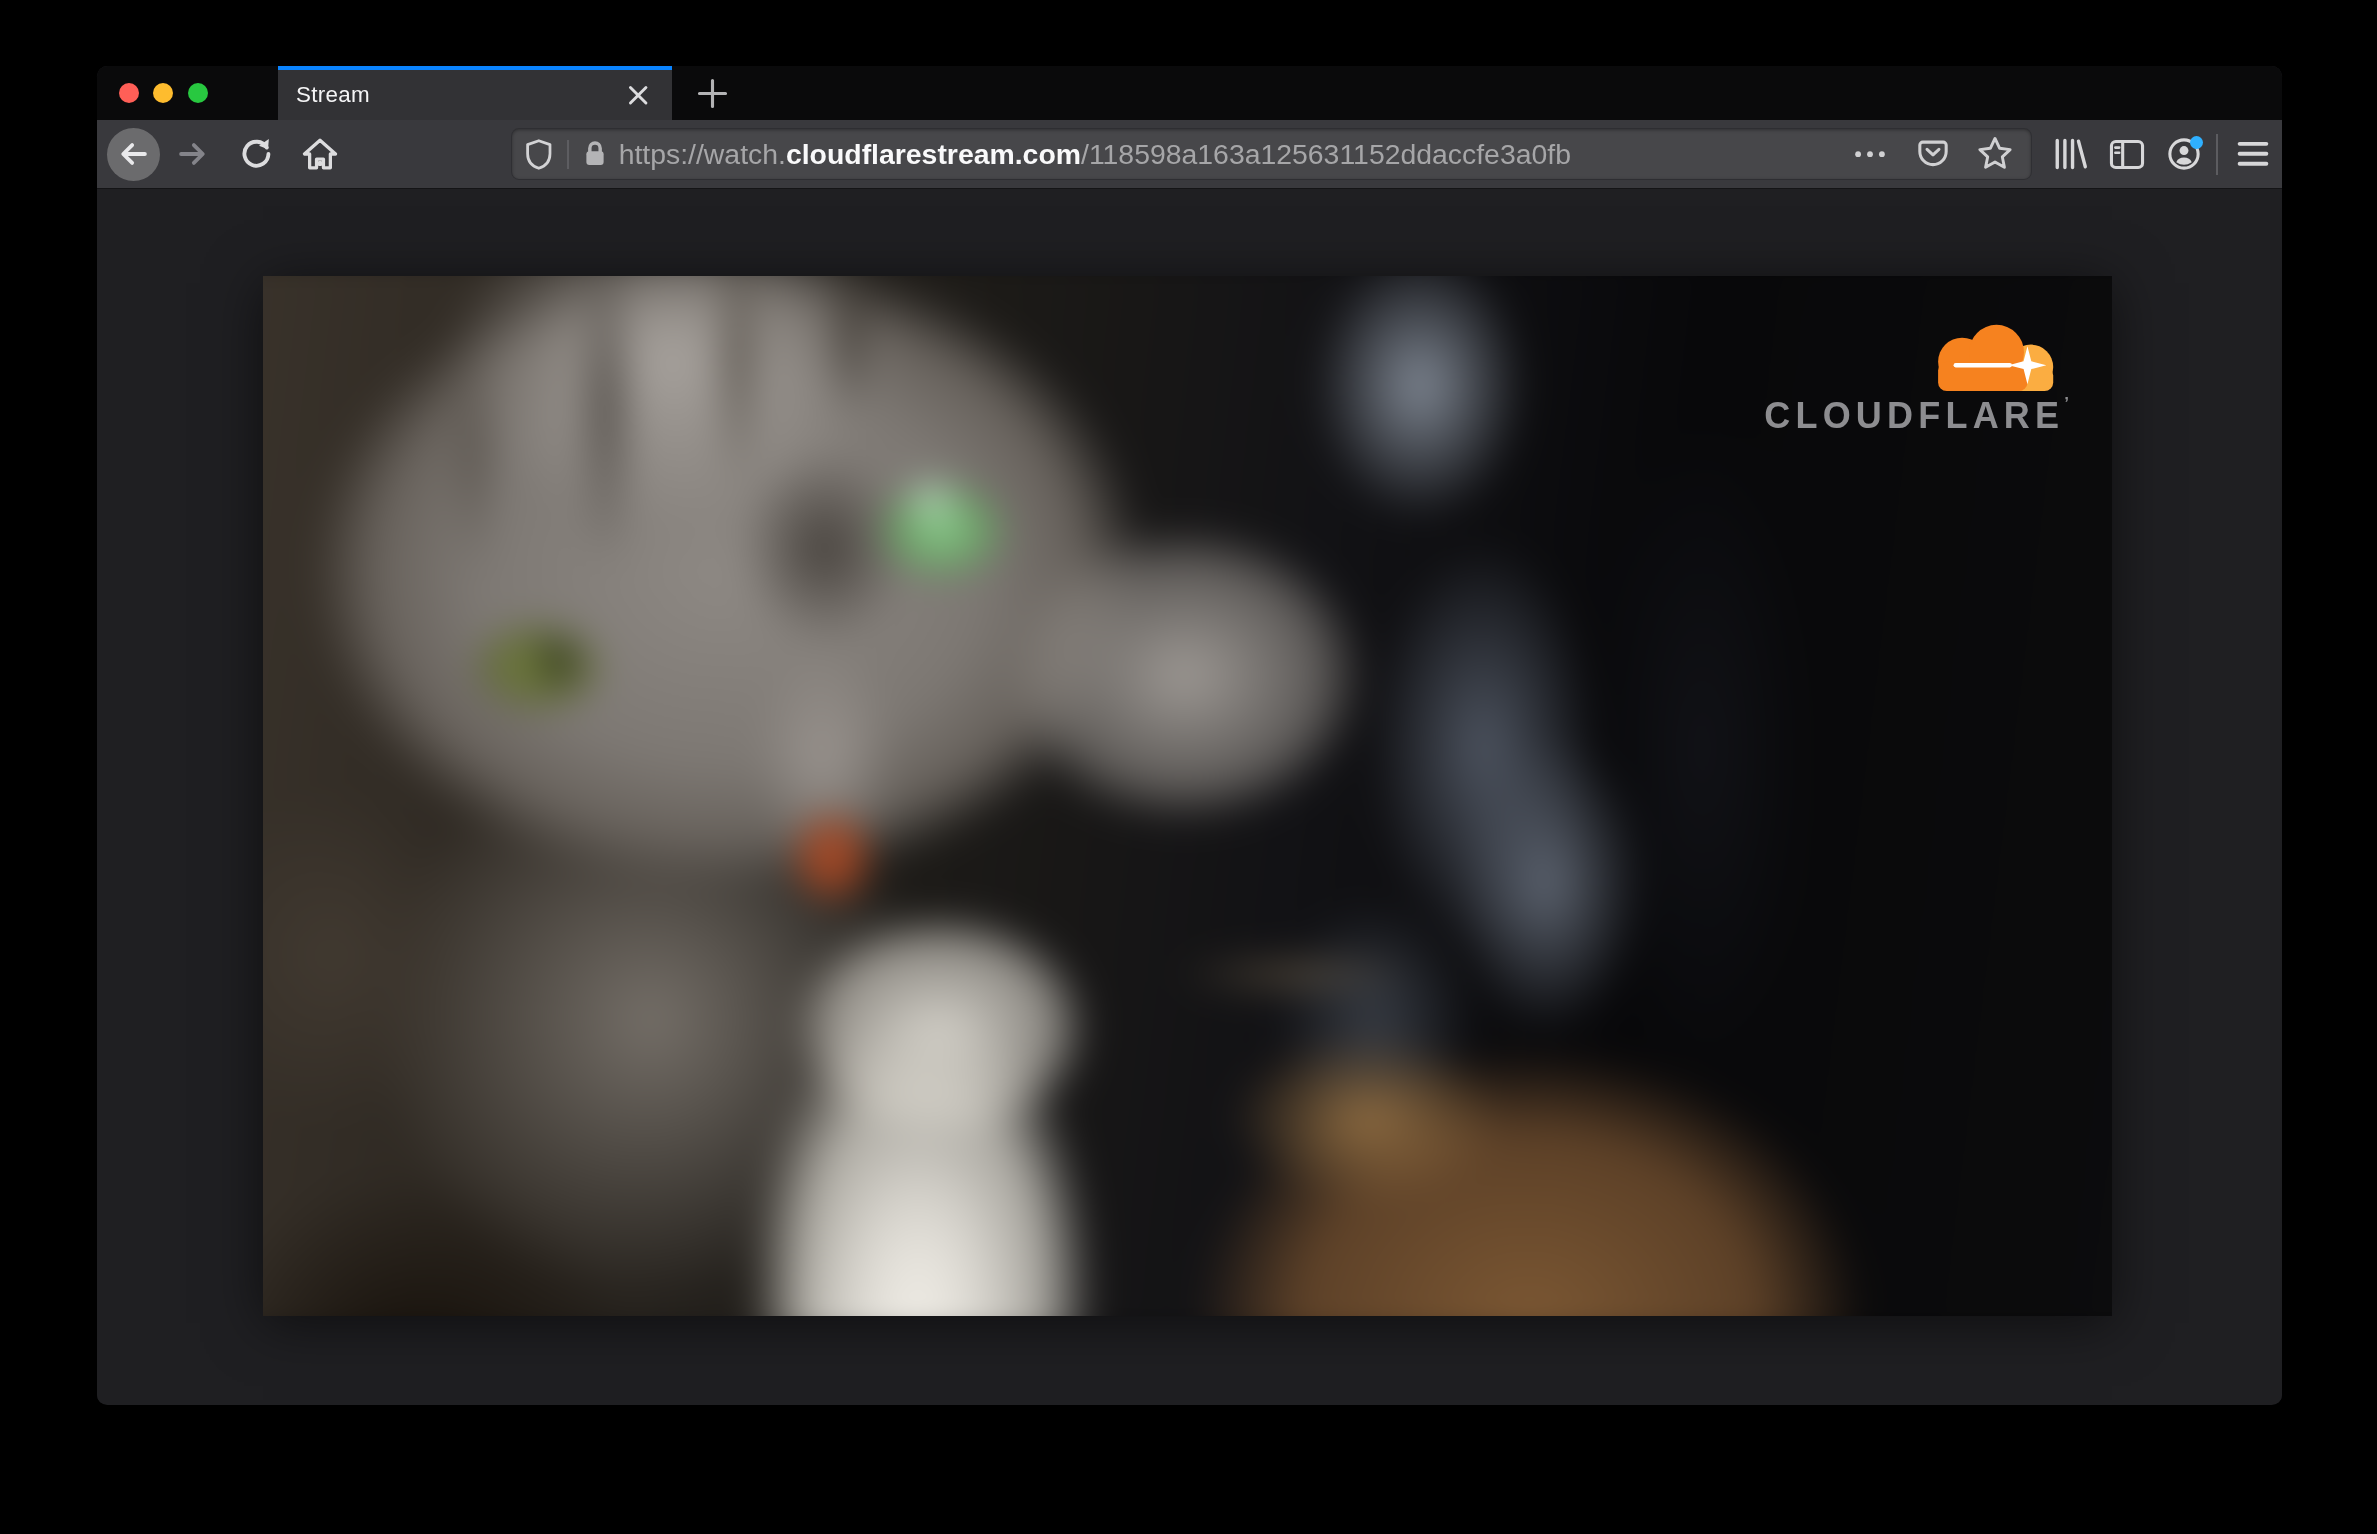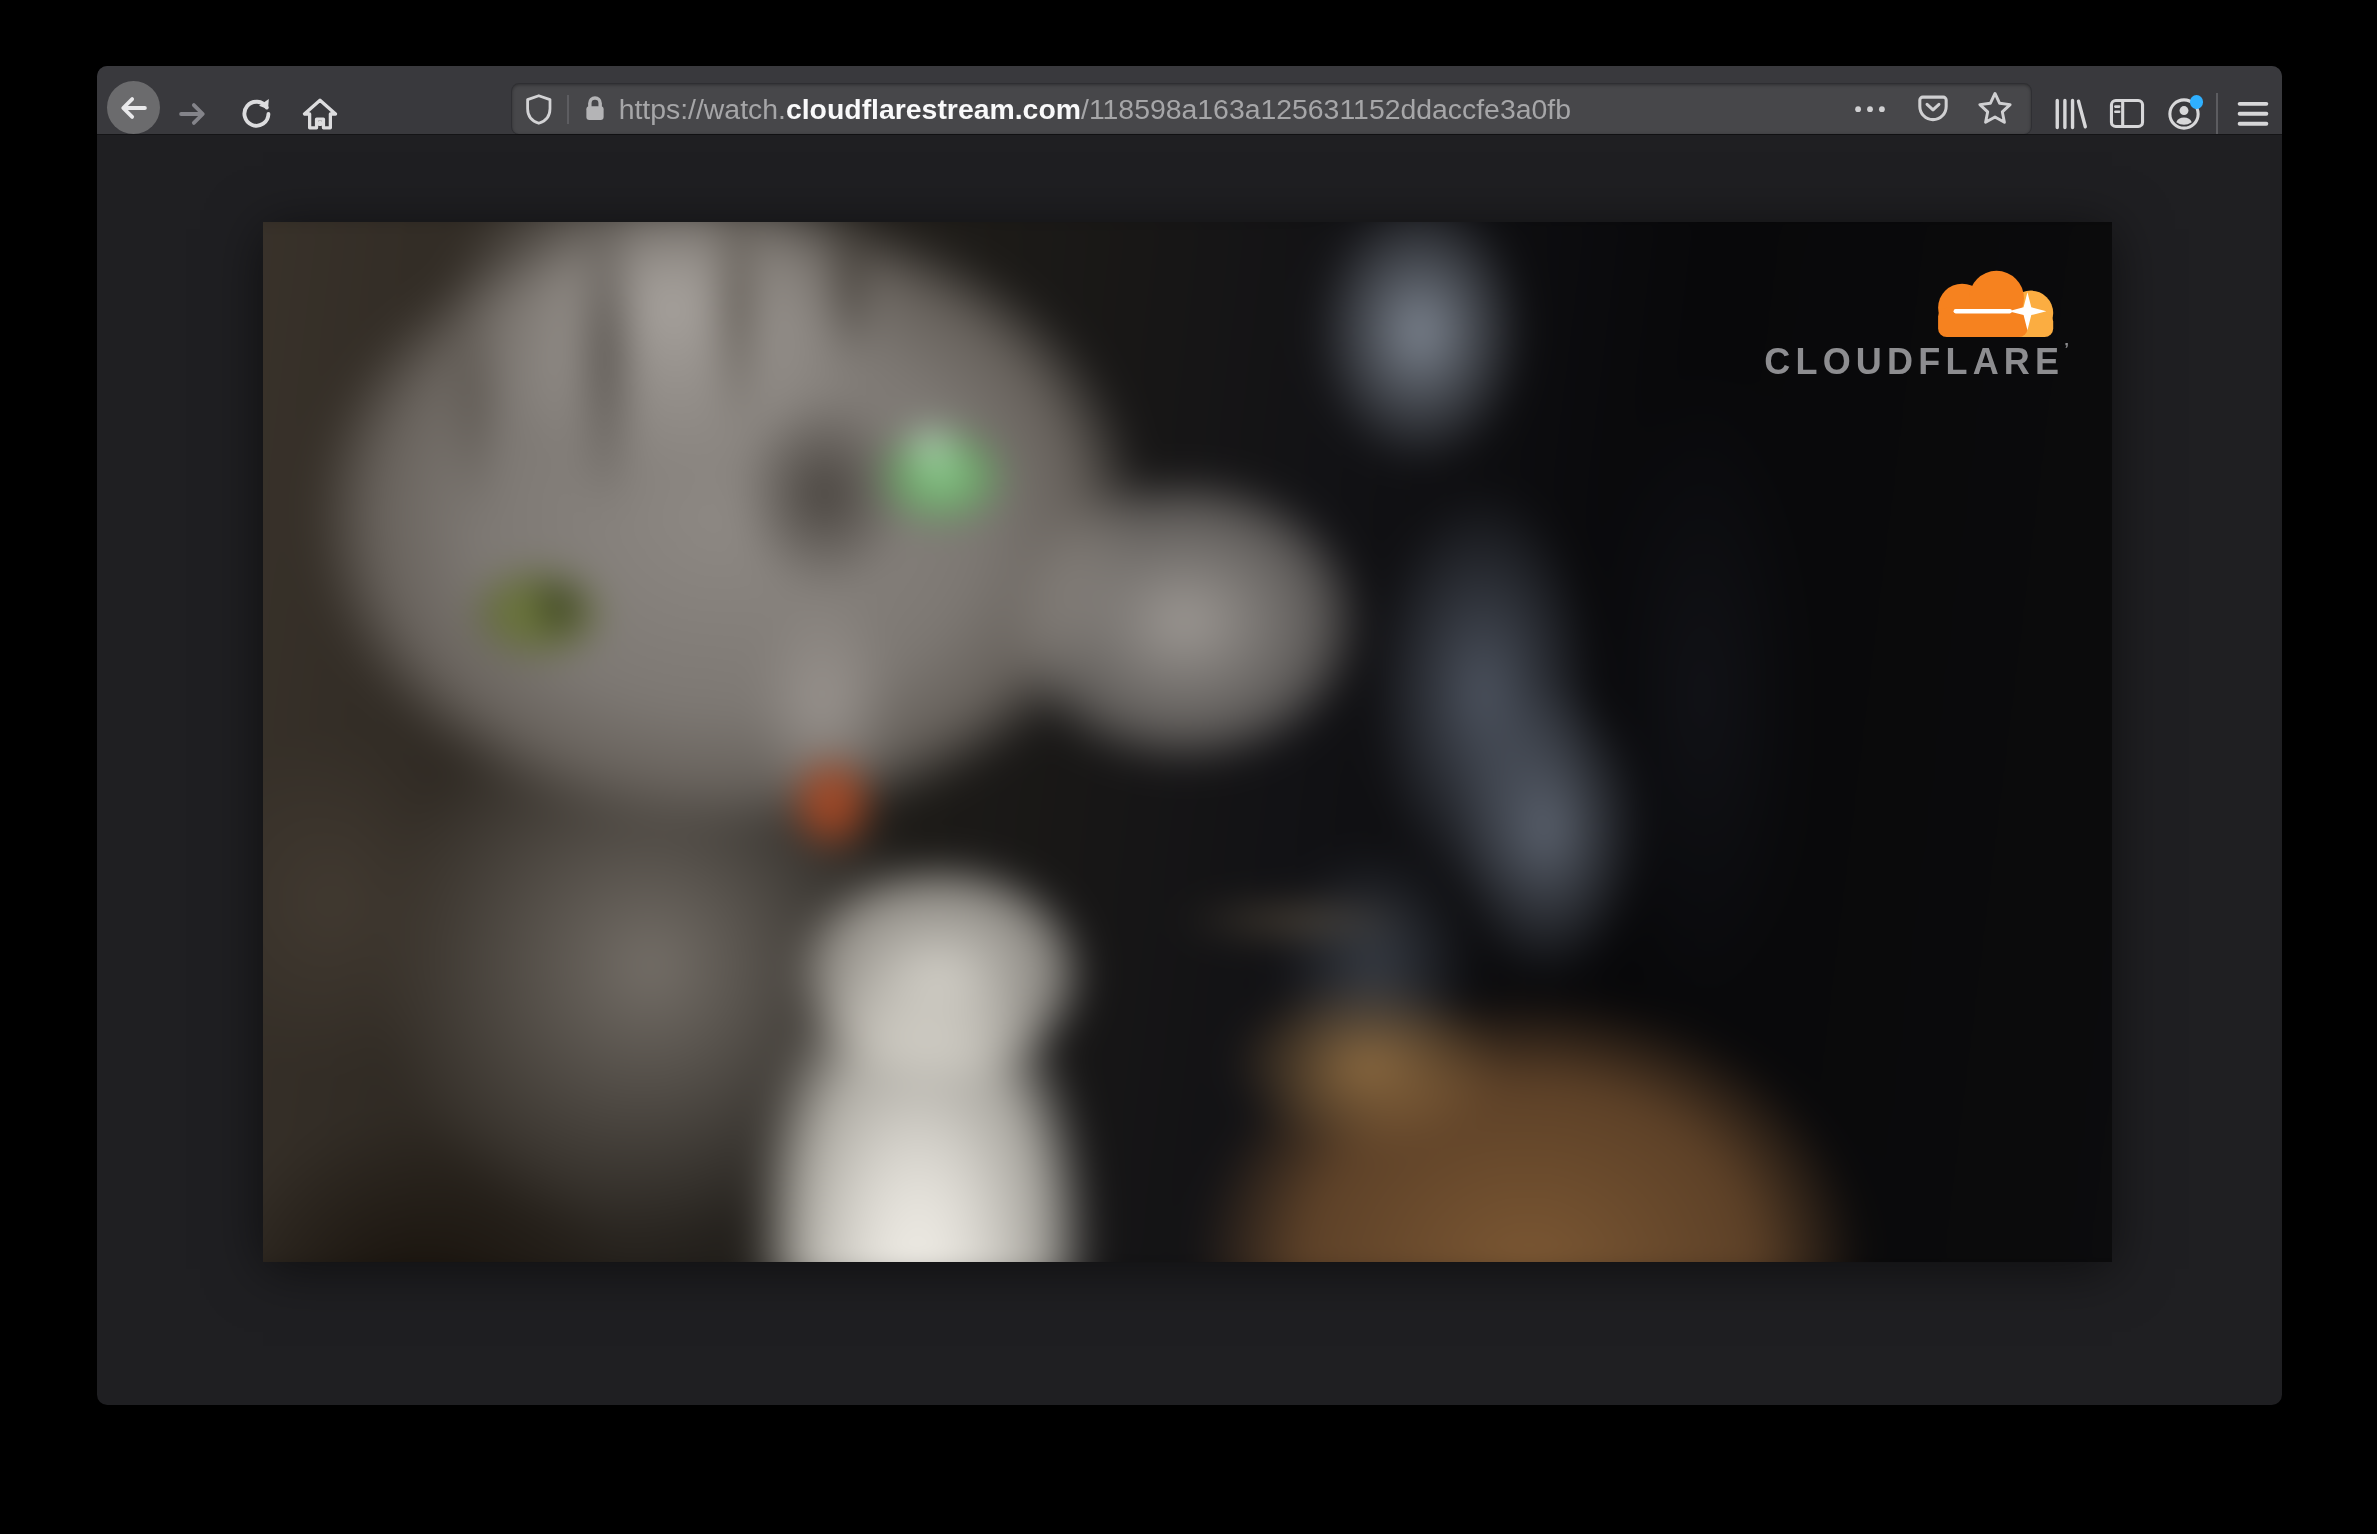--- a/index.html
+++ b/index.html
@@ -24,21 +24,21 @@
   .tab { position:relative; width:394px; flex:0 0 auto; background:#323235;
          border-top:4.3px solid #0a84ff; display:flex; align-items:center; padding:0 20.7px 0 18px; }
   .tab-title { color:#f5f5f6; font-size:22.4px; letter-spacing:0.3px; flex:1;
                white-space:nowrap; overflow:hidden; }
   .tab-close { color:#dcdcde; width:26px; height:26px; display:flex; align-items:center; justify-content:center; }
   .newtab { margin-left:20.7px; align-self:center; width:40px; height:40px; color:#b3b3b5;
             display:flex; align-items:center; justify-content:center; border-radius:5.2px; }
 
   
   .toolbar { height:69px; background:#39393d; border-bottom:1.7px solid #141416;
-             display:flex; align-items:flex-end; padding:0 8.6px 0 9.5px; }
+             display:flex; align-items:center; padding:0 8.6px 0 9.5px; }
   .navbtn { flex:0 0 auto; display:flex; align-items:center; justify-content:center; }
   .back-btn { width:53px; height:53px; border-radius:50%; background:#6b6b6d; color:#e9e9eb; }
   .fwd-btn { width:40px; height:40px; margin-left:13.8px; color:#84848a; }
   .reload-btn { width:40px; height:40px; margin-left:22.4px; color:#dcdcde; }
   .home-btn { width:40px; height:40px; margin-left:24px; margin-right:172px; color:#dcdcde; }
 
   .urlbar { flex:1 1 auto; height:50px; background:#47474a; border-radius:6.9px;
             display:flex; align-items:center; padding:0 17px 0 13.8px; margin-right:19px;
             box-shadow:0 0.9px 3.4px rgba(0,0,0,.35) inset, 0 0 0 0.9px rgba(0,0,0,.18); }
   .shield { color:#d3d3d5; width:27.6px; height:31px; flex:0 0 auto; }
@@ -108,20 +108,44 @@
   .wordmark .tm { font-size:17px; vertical-align:top; position:relative; top:-3.4px; letter-spacing:0; }
 
   svg { display:block; }
 </style>
 </head>
 <body>
 
 <div class="screen">
   <div class="window">
 
+    <div class="tabbar">
+      <div class="traffic">
+        <span class="tl red"></span>
+        <span class="tl yellow"></span>
+        <span class="tl green"></span>
+      </div>
+
+      <div class="tab">
+        <span class="tab-title">Stream</span>
+        <span class="tab-close">
+          <svg width="22.4" height="22.4" viewBox="0 0 26 26">
+            <path d="M4 4 L22 22 M22 4 L4 22" stroke="currentColor" stroke-width="3.4" stroke-linecap="round" fill="none"></path>
+          </svg>
+        </span>
+      </div>
+
+      <div class="newtab">
+        <span>
+          <svg width="33" height="33" viewBox="0 0 38 38">
+            <path d="M19 4 V34 M4 19 H34" stroke="currentColor" stroke-width="3.6" stroke-linecap="round" fill="none"></path>
+          </svg>
+        </span>
+      </div>
+    </div>
 
     <div class="toolbar">
 
       <div class="navbtn back-btn">
         <span>
           <svg width="34" height="34" viewBox="0 0 40 40">
             <path d="M34 20 H9 M19 9.5 L8.5 20 L19 30.5" stroke="currentColor" stroke-width="4.5" stroke-linecap="round" stroke-linejoin="round" fill="none"></path>
           </svg>
         </span>
       </div>

